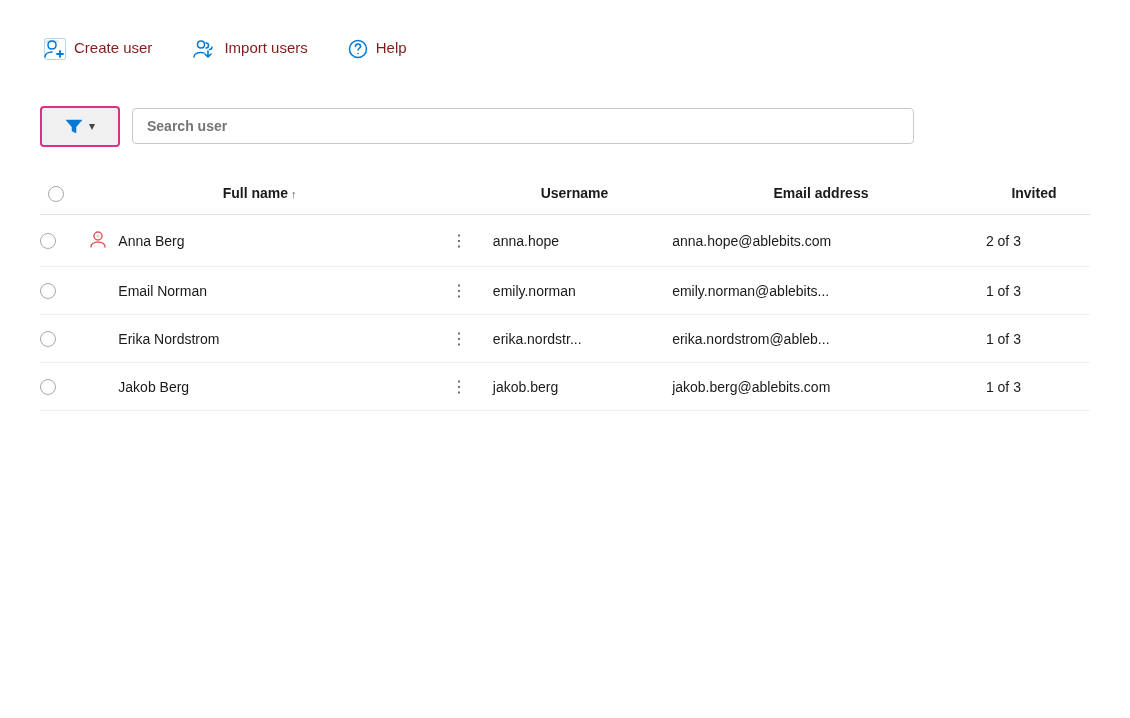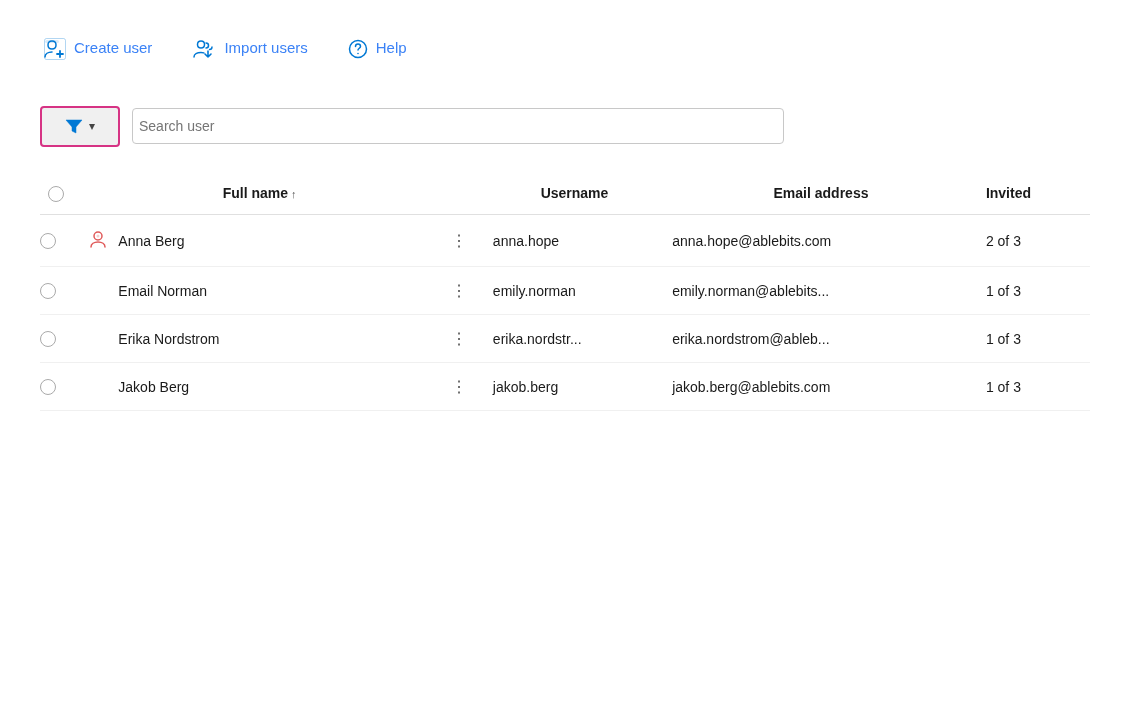--- a/index.html
+++ b/index.html
@@ -20,21 +20,21 @@
       gap: 32px;
       margin-bottom: 40px;
     }
     .toolbar-btn {
       display: flex;
       align-items: center;
       gap: 8px;
       background: none;
       border: none;
       cursor: pointer;
-      color: #3b82f6;
+      color: #7f1d1d;
       font-size: 15px;
       font-family: inherit;
       padding: 6px 4px;
     }
     .toolbar-icon {
       font-size: 20px;
       color: #0078d4;
     }
 
     
@@ -61,26 +61,27 @@
       font-size: 18px;
     }
     .filter-btn .chevron {
       color: #444;
       font-size: 12px;
       margin-left: 2px;
     }
     .search-input {
       border: 1px solid #c8c8c8;
       border-radius: 4px;
-      padding: 9px 6px;
+      padding: 9px 14px;
       font-size: 14px;
       font-family: inherit;
       color: #888;
-      width: 652px;
+      width: 782px;
       outline: none;
+      font-weight: bold;
     }
 
     
     .user-table {
       width: 100%;
       border-collapse: collapse;
     }
     .user-table thead tr th {
       font-weight: 700;
       font-size: 14px;
@@ -97,21 +98,21 @@
       width: 320px;
     }
     .user-table thead tr th.col-username {
       width: 160px;
     }
     .user-table thead tr th.col-email {
       width: 280px;
     }
     .user-table thead tr th.col-invited {
       width: 100px;
-      text-align: left;
+      text-align: center;
     }
     .sort-arrow {
       font-size: 11px;
       margin-left: 3px;
       color: #555;
     }
 
     .user-table tbody tr {
       border-bottom: 1px solid #f0f0f0;
     }

